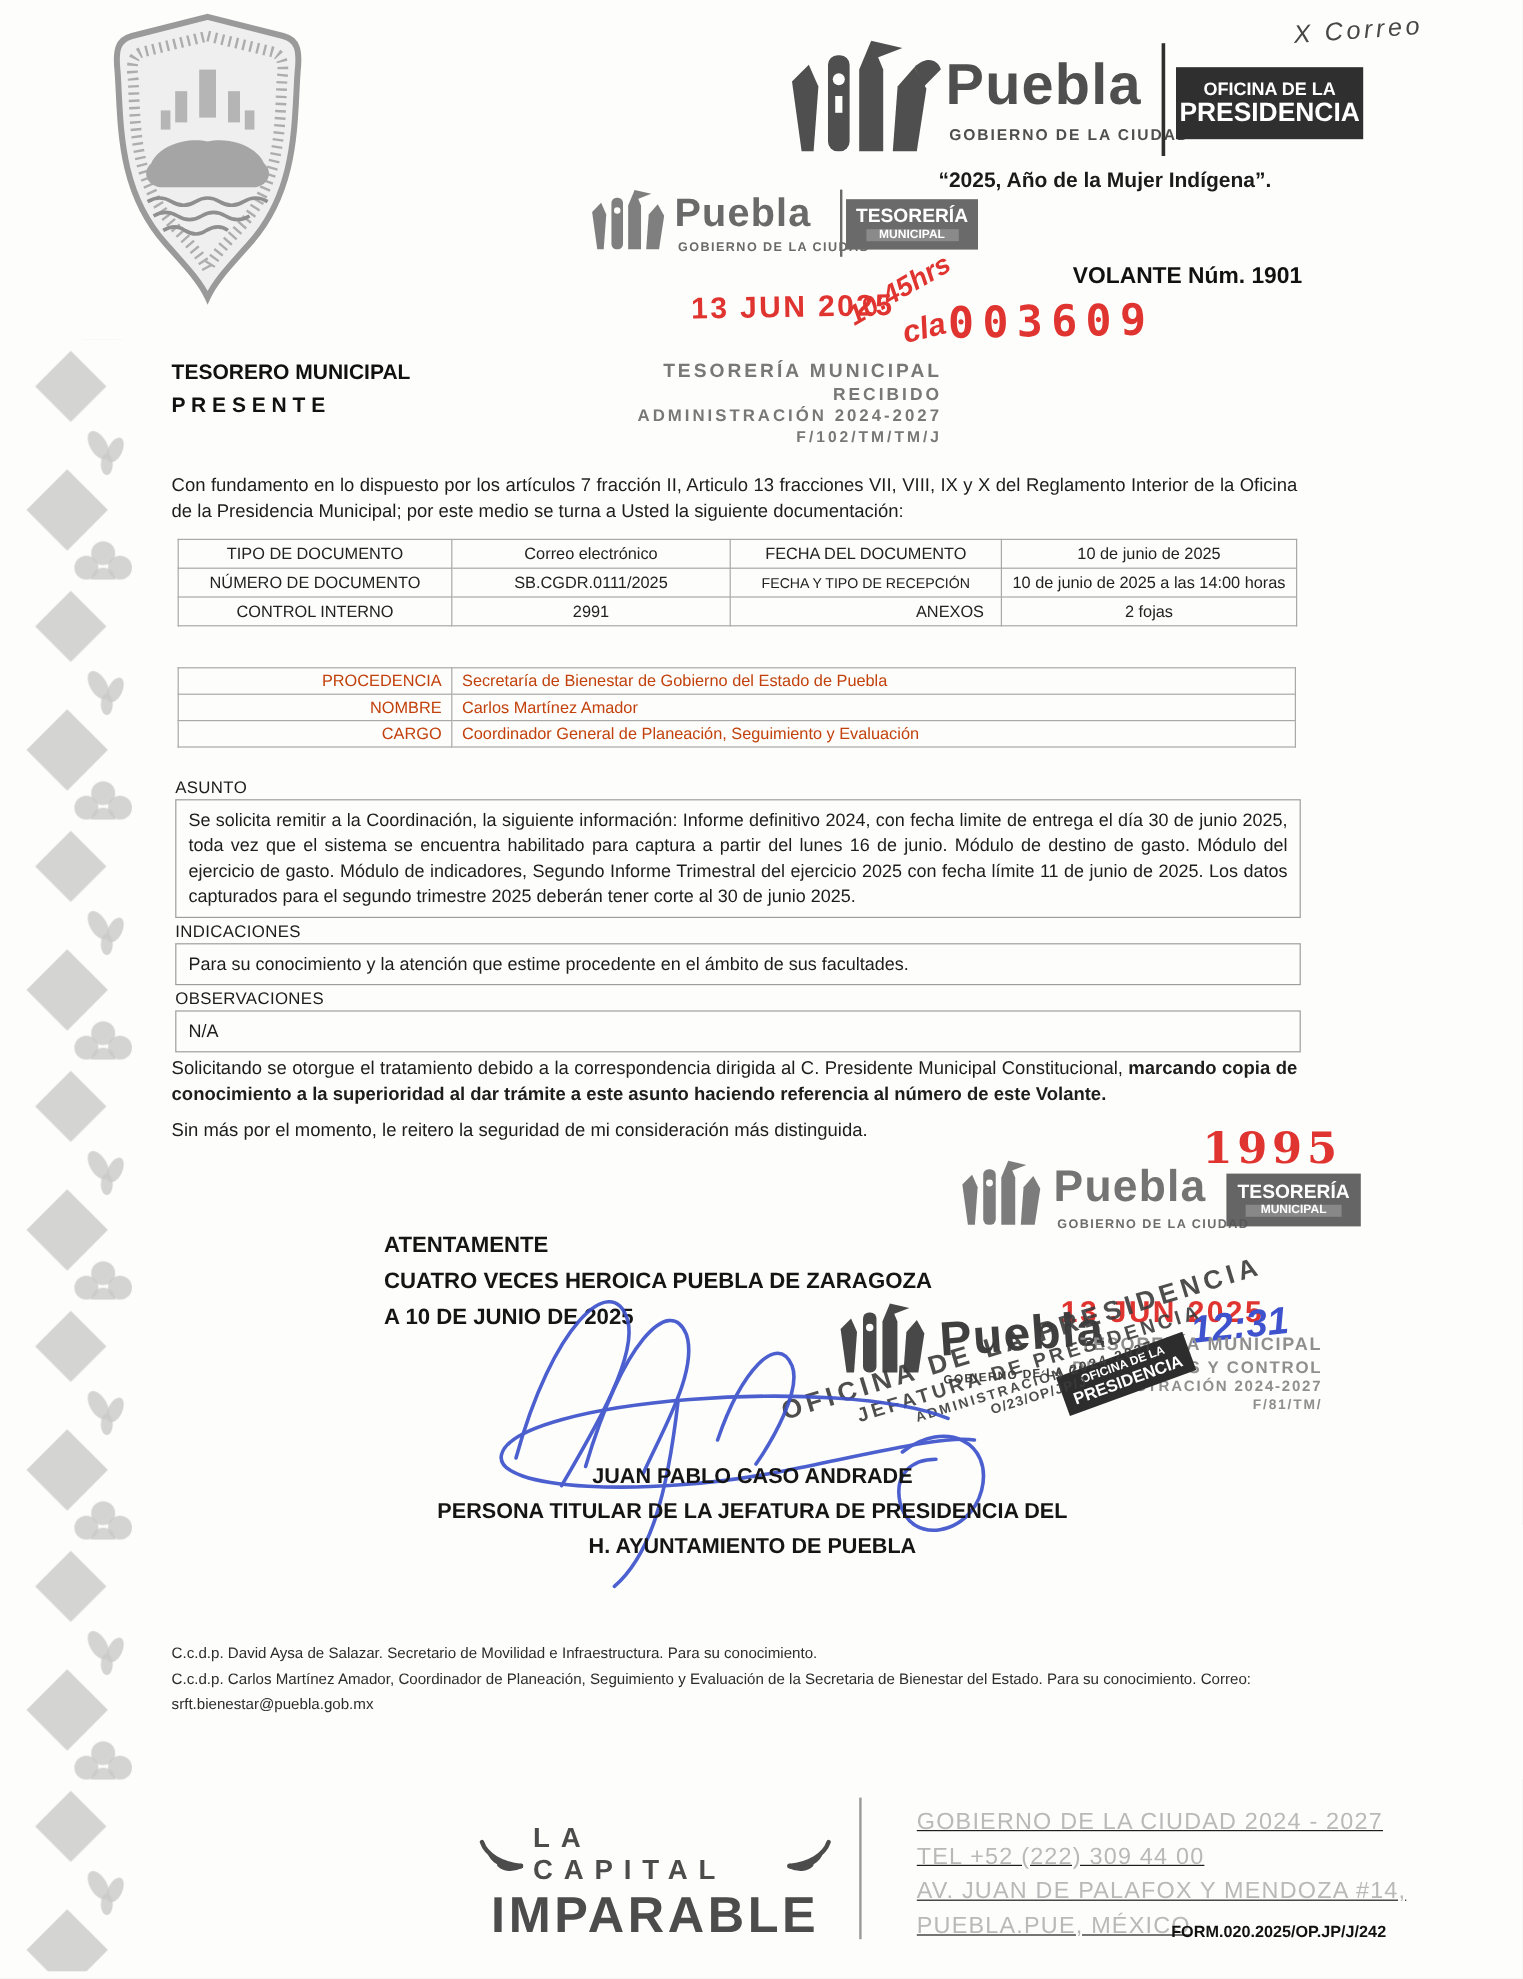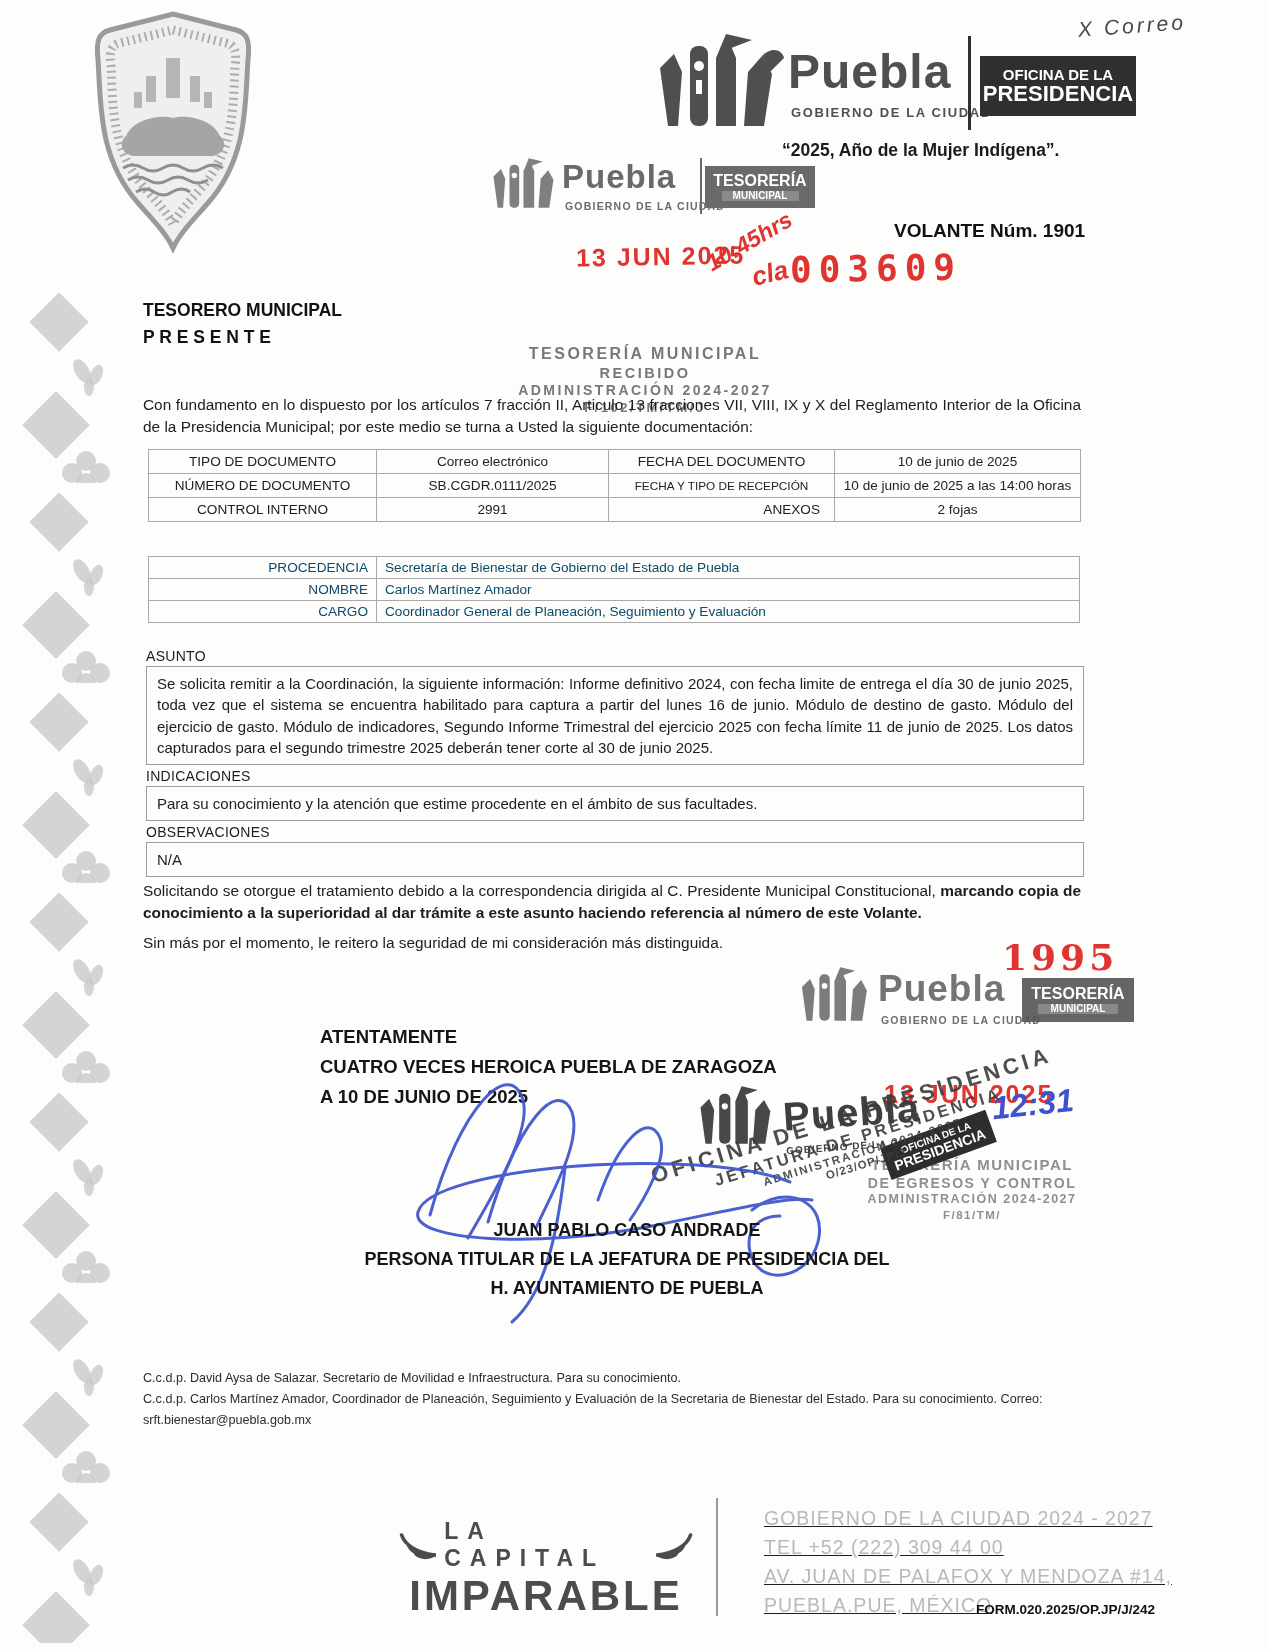--- a/index.html
+++ b/index.html
@@ -17,32 +17,32 @@
 
   .slogan{font-weight:bold;font-size:17.5px;color:#1b1b1b;}
   .volante{font-weight:bold;font-size:19px;color:#111;margin-left:32px;}
 
   .stamp-red{color:#e03430;font-weight:bold;letter-spacing:2px;}
   .hw{font-style:italic;}
   .hw-red{color:#e03430;}
   .hw-blue{color:#3d52cc;}
   .folio{font-family:"DejaVu Sans Mono",monospace;font-weight:bold;color:#e03430;}
 
-  .gray-stamp{color:#787878;font-weight:bold;text-align:center;letter-spacing:2.5px;line-height:1.25;margin-top:44px;}
+  .gray-stamp{color:#787878;font-weight:bold;text-align:right;letter-spacing:2.5px;line-height:1.25;}
 
   .recipient div{font-weight:bold;font-size:17.5px;line-height:27px;color:#111;}
 
   .para{font-size:15.4px;line-height:1.4;text-align:justify;color:#1d1d1d;}
 
   table.doc{border-collapse:collapse;table-layout:fixed;}
   table.doc td{border:1px solid #a9a9a9;font-size:13.6px;color:#222;text-align:center;
                padding:4px 6px;vertical-align:middle;}
   table.doc td.small{font-size:11.8px;}
   table.orig{border-collapse:collapse;table-layout:fixed;}
-  table.orig td{border:1px solid #a9a9a9;font-size:13.6px;color:#0c4a6e;padding:3px 8px;vertical-align:middle;}
+  table.orig td{border:1px solid #a9a9a9;font-size:13.6px;color:#c2410c;padding:3px 8px;vertical-align:middle;}
   table.orig td.lbl{text-align:right;}
 
   .sec-label{font-size:14px;color:#1d1d1d;letter-spacing:.3px;}
   .sec-box{border:1px solid #9e9e9e;font-size:15px;line-height:1.42;color:#1d1d1d;
            padding:6px 10px;text-align:justify;background:transparent;}
 
   .sig-block div{font-weight:bold;font-size:18.5px;line-height:30px;color:#151515;text-align:left;}
   .name-block div{font-weight:bold;font-size:18px;line-height:29px;color:#151515;text-align:center;}
 
   .cc{font-size:12.6px;color:#2c2c2c;line-height:21px;}

